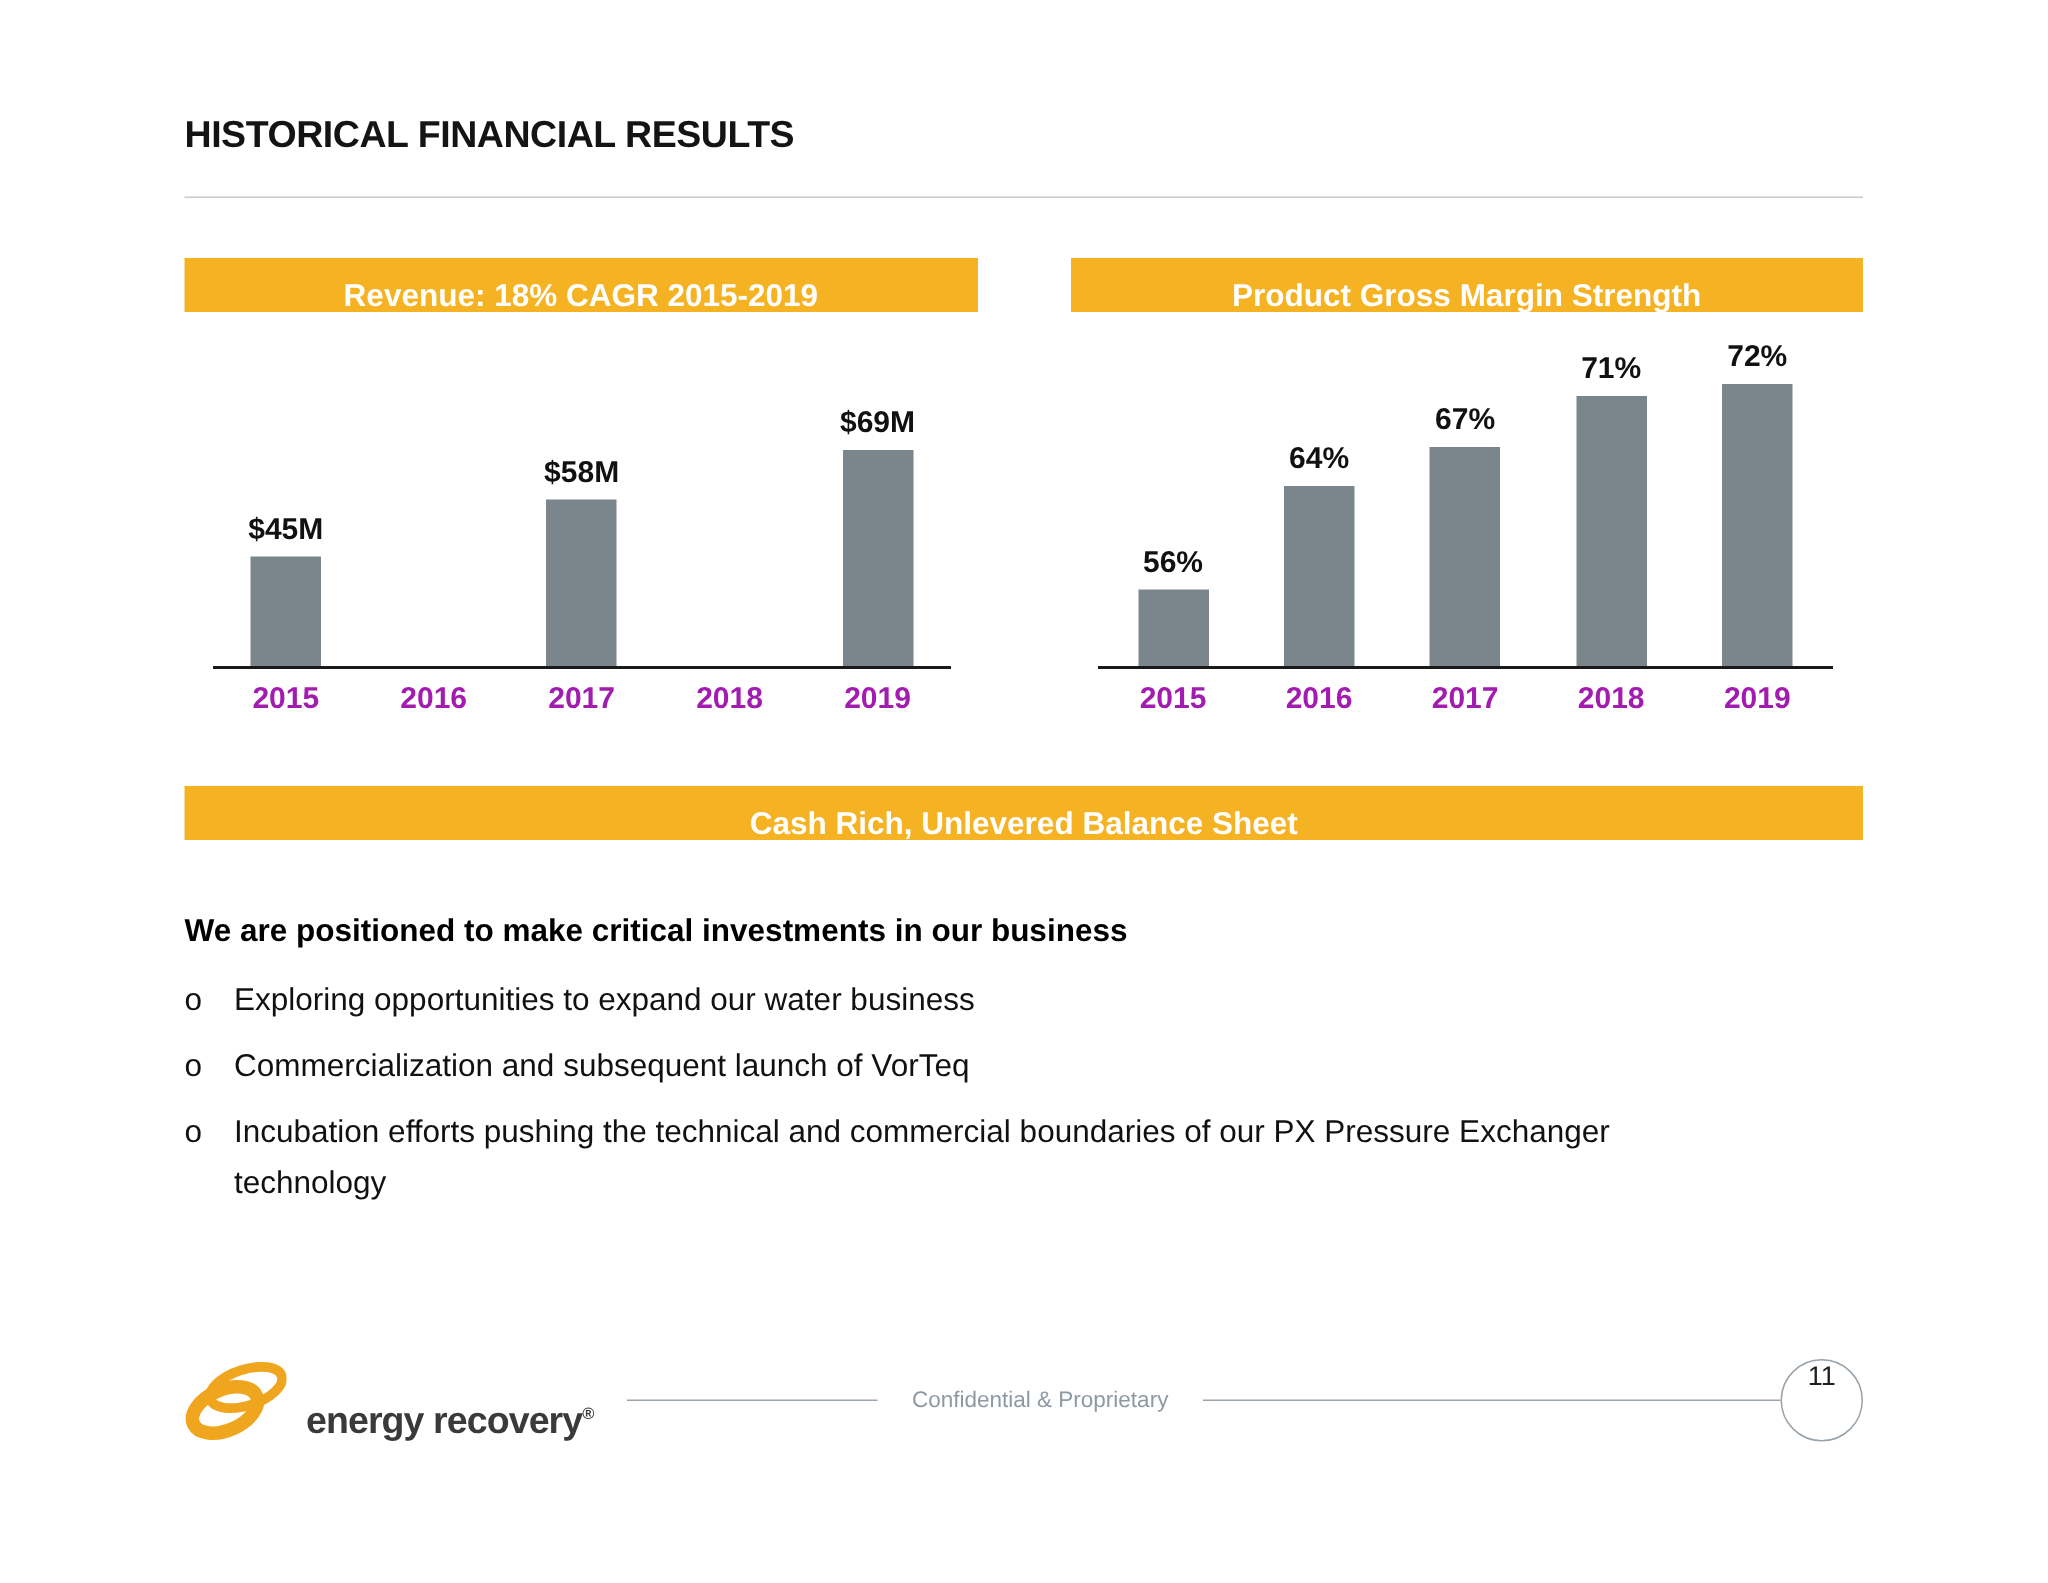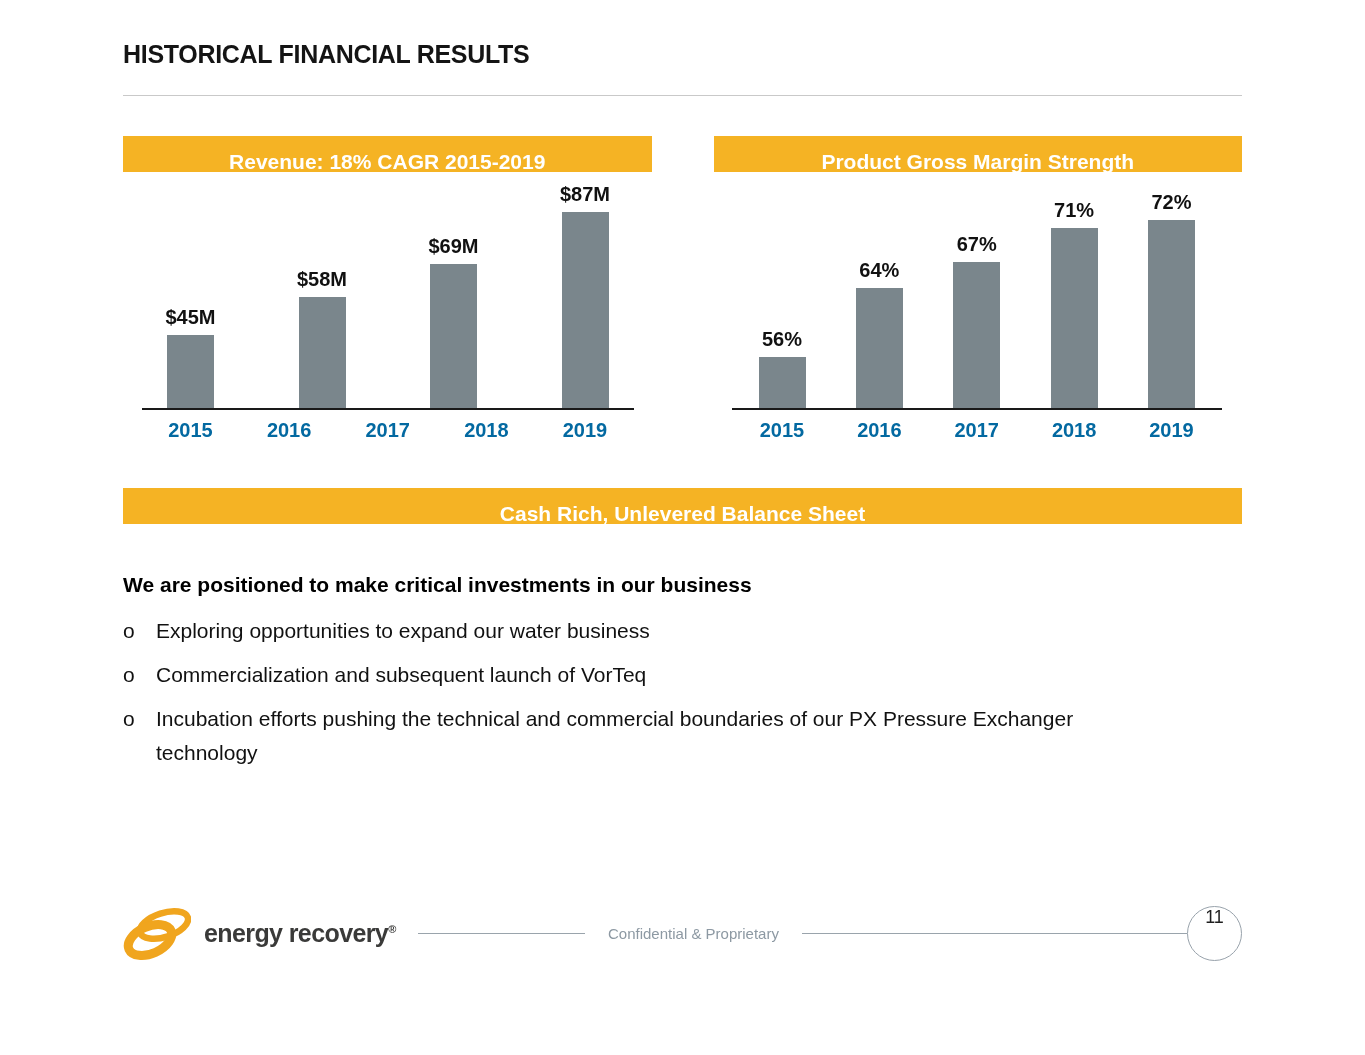--- a/index.html
+++ b/index.html
@@ -6,21 +6,21 @@
   html, body { margin: 0; padding: 0; background: #fff; }
   .slide {
     position: relative;
     width: 1365px;
     height: 1055px;
     background: #ffffff;
     font-family: "Liberation Sans", sans-serif;
     color: #111;
     overflow: hidden;
   }
-  .content { padding: 40px 123px 0 123px; }
+  .content { padding: 76px 123px 0 123px; }
 
   .page-title {
     margin: 0;
     font-size: 25px;
     font-weight: bold;
     color: #141414;
     letter-spacing: -0.3px;
   }
   .title-rule {
     border: none;
@@ -65,21 +65,21 @@
   .years { display: flex; justify-content: space-between; margin-top: 9px; }
   .chart-0 .years { margin-left: 19px; margin-right: 18px; padding: 0 25px; }
   .chart-1 .years { margin-left: 18px; margin-right: 20px; padding: 0 27px; }
   .year {
     width: 47px;
     display: flex;
     justify-content: center;
     font-size: 20px;
     font-weight: bold;
     white-space: nowrap;
-    color: #0369a1;
+    color: #a21caf;
   }
 
   .cash-banner { margin-top: 46px; }
 
   .investments { margin-top: 49px; }
   .inv-heading { margin: 0; font-size: 21px; font-weight: bold; color: #000; }
   .bullets { list-style: none; margin: 17px 0 0 0; padding: 0; }
   .bullet {
     display: flex;
     font-size: 21px;
@@ -92,21 +92,21 @@
 
   .footer {
     position: absolute;
     left: 123px;
     right: 123px;
     top: 903px;
     height: 60px;
     display: flex;
     align-items: center;
   }
-  .brand { display: flex; align-items: center; gap: 13px; width: 295px; flex: none; }
+  .brand { display: flex; align-items: flex-end; gap: 13px; width: 295px; flex: none; }
   .brand-text {
     font-size: 25px;
     font-weight: bold;
     color: #3A3A39;
     letter-spacing: -0.6px;
     white-space: nowrap;
   }
   .brand-reg { font-size: 11px; vertical-align: super; font-weight: bold; color: #3A3A39; }
   .rule-a { width: 167px; height: 1px; background: #9AA4AC; flex: none; }
   .conf-label {
@@ -148,24 +148,20 @@
               <div class="val-label">$45M</div>
               <div class="bar" style="height: 73px;"></div>
             </div>
             <div class="col">
               <div class="val-label">$58M</div>
               <div class="bar" style="height: 111px;"></div>
             </div>
             <div class="col">
               <div class="val-label">$69M</div>
               <div class="bar" style="height: 144px;"></div>
-            </div>
-            <div class="col">
-              <div class="val-label">$87M</div>
-              <div class="bar" style="height: 196px;"></div>
             </div>
           </div>
         <div class="years" id="chart-0-years">
             <div class="year">2015</div>
             <div class="year">2016</div>
             <div class="year">2017</div>
             <div class="year">2018</div>
             <div class="year">2019</div>
           </div>
       </section>

